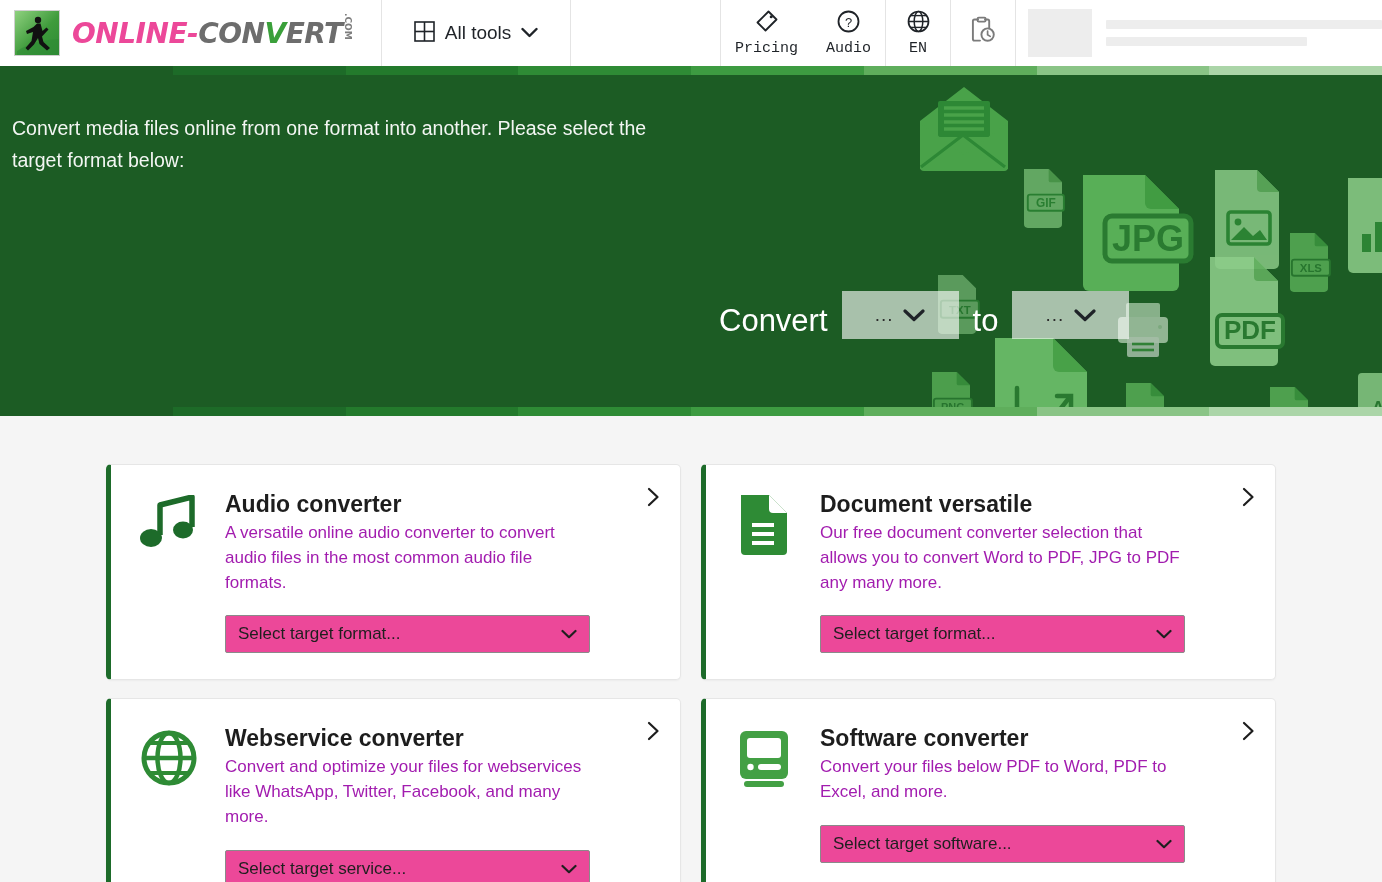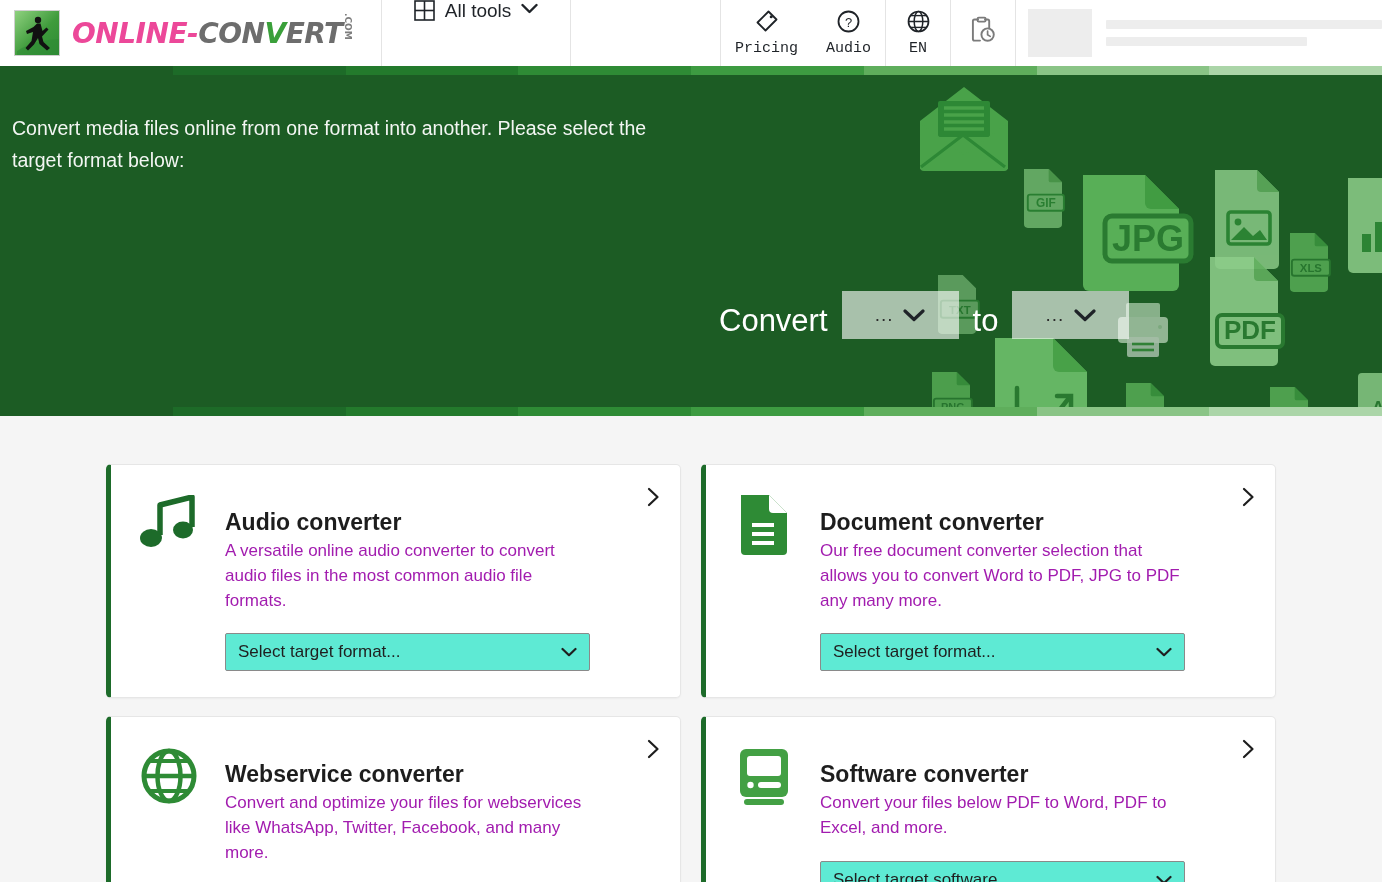--- a/index.html
+++ b/index.html
@@ -46,21 +46,21 @@
   .logo-dotcom {
     font-size: 9px; color: #7d7d7d; font-weight: bold;
     writing-mode: vertical-rl;
     display:inline-block;
     transform: translateY(-3px);
     letter-spacing: 0px;
   }
 
   .hdr-alltools {
     width: 189px;
-    display: flex; align-items: flex-start; justify-content: center;
+    display: flex; align-items: center; justify-content: center;
     gap: 10px;
     border-right: 1px solid #e4e4e4;
     cursor: pointer;
   }
   .hdr-alltools .lbl { font-size: 19px; color: #1f2328; }
 
   .hdr-spacer { flex: 1 1 auto; border-right: 1px solid #e4e4e4; }
 
   .hdr-icons {
     display: flex; align-items: stretch;
@@ -153,32 +153,31 @@
     position: relative;
     min-height: 200px;
     cursor: pointer;
     box-shadow: 0 1px 2px rgba(0,0,0,0.04);
   }
   .card-icon { width: 64px; flex: none; display:flex; justify-content:center; padding-top: 4px; }
   .card-body { flex: 1; }
   .card-title {
     font-size: 23px; color: #1d1d1d; font-weight: bold;
     margin-bottom: 3px;
-    margin-top: 18px;
   }
   .card-desc {
     font-size: 17px; line-height: 1.46; color: #a21caf;
     max-width: 360px;
   }
   .card-select {
     margin-top: 20px;
     width: 365px; height: 38px;
     border: 1px solid #8a8a8a;
     border-radius: 2px;
-    background: #5eead4;
+    background: #ec4899;
     display: flex; align-items: center;
     padding: 0 12px;
     justify-content: space-between;
     font-size: 17px; color: #1f1f1f;
     cursor: pointer;
   }
   .card-arrow {
     position: absolute; right: 20px; top: 22px;
     color: #1d1d1d;
   }
@@ -495,21 +494,21 @@
           <path d="M0 0 H28 L46 18 V56 a4 4 0 0 1 -4 4 H4 a4 4 0 0 1 -4 -4 Z" fill="#2e8b35"></path>
           <path d="M28 0 L46 18 H32 a4 4 0 0 1 -4 -4 Z" fill="#ffffff"></path>
           <g stroke="#ffffff" stroke-width="4">
             <line x1="11" y1="30" x2="33" y2="30"></line>
             <line x1="11" y1="39" x2="33" y2="39"></line>
             <line x1="11" y1="48" x2="33" y2="48"></line>
           </g>
         </svg>
       </div>
       <div class="card-body">
-        <div class="card-title">Document converter</div>
+        <div class="card-title">Document versatile</div>
         <div class="card-desc">Our free document converter selection that allows you to convert Word to PDF, JPG to PDF any many more.</div>
         <div class="card-select">
           <span>Select target format...</span>
           <span>
             <svg width="16" height="10" viewBox="0 0 16 10">
                 <polyline points="1.5,2 8,8.2 14.5,2" fill="none" stroke="#1f1f1f" stroke-width="2.2" stroke-linecap="round" stroke-linejoin="round"></polyline>
               </svg>
           </span>
         </div>
       </div>

